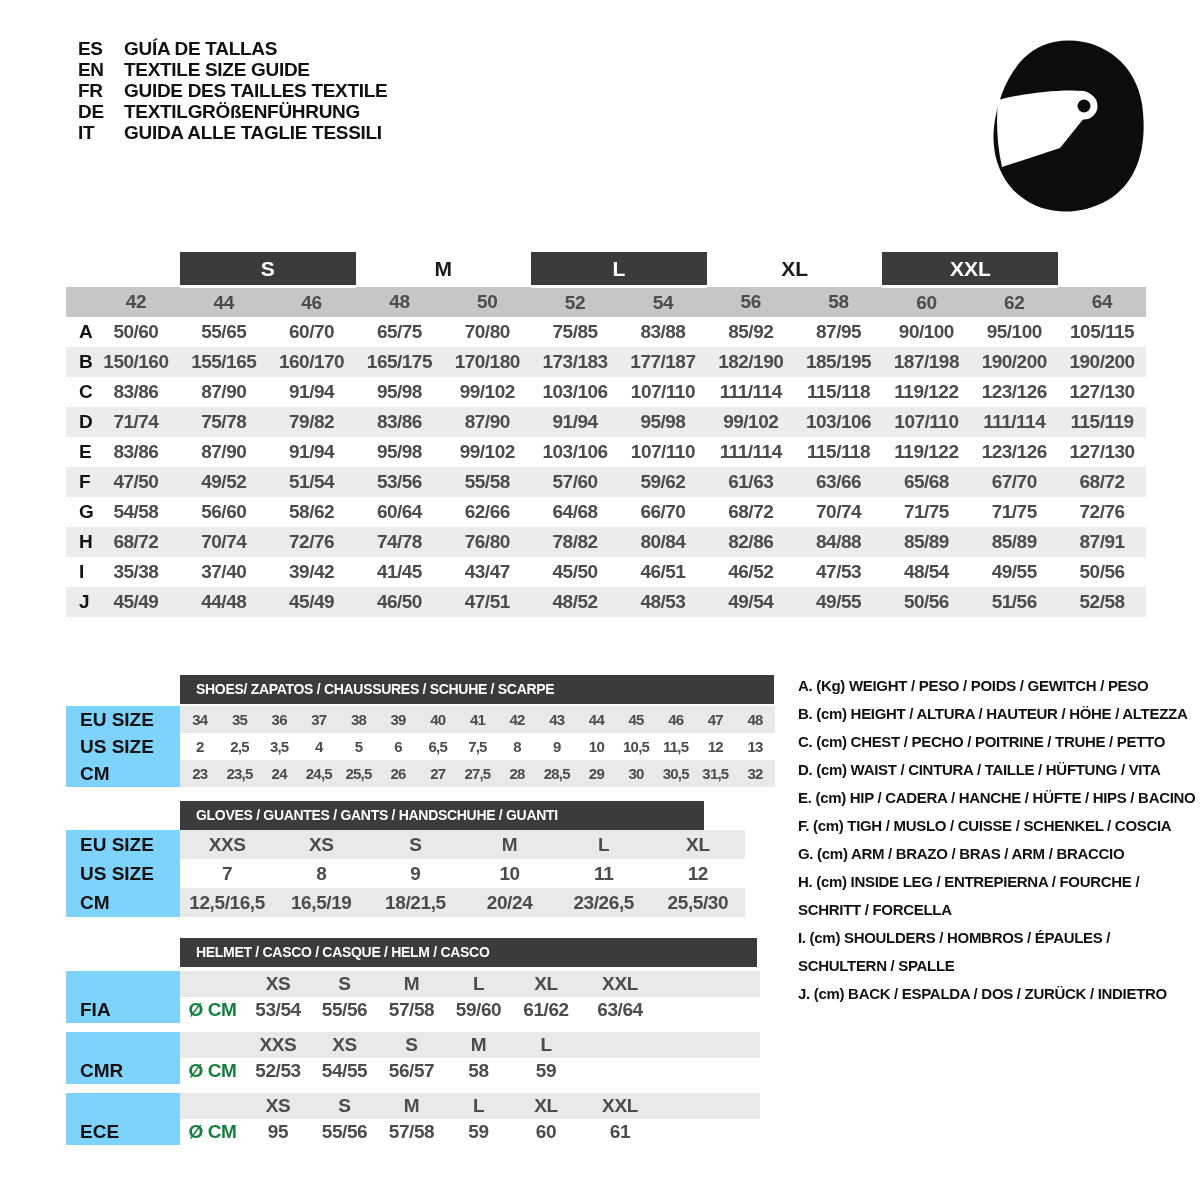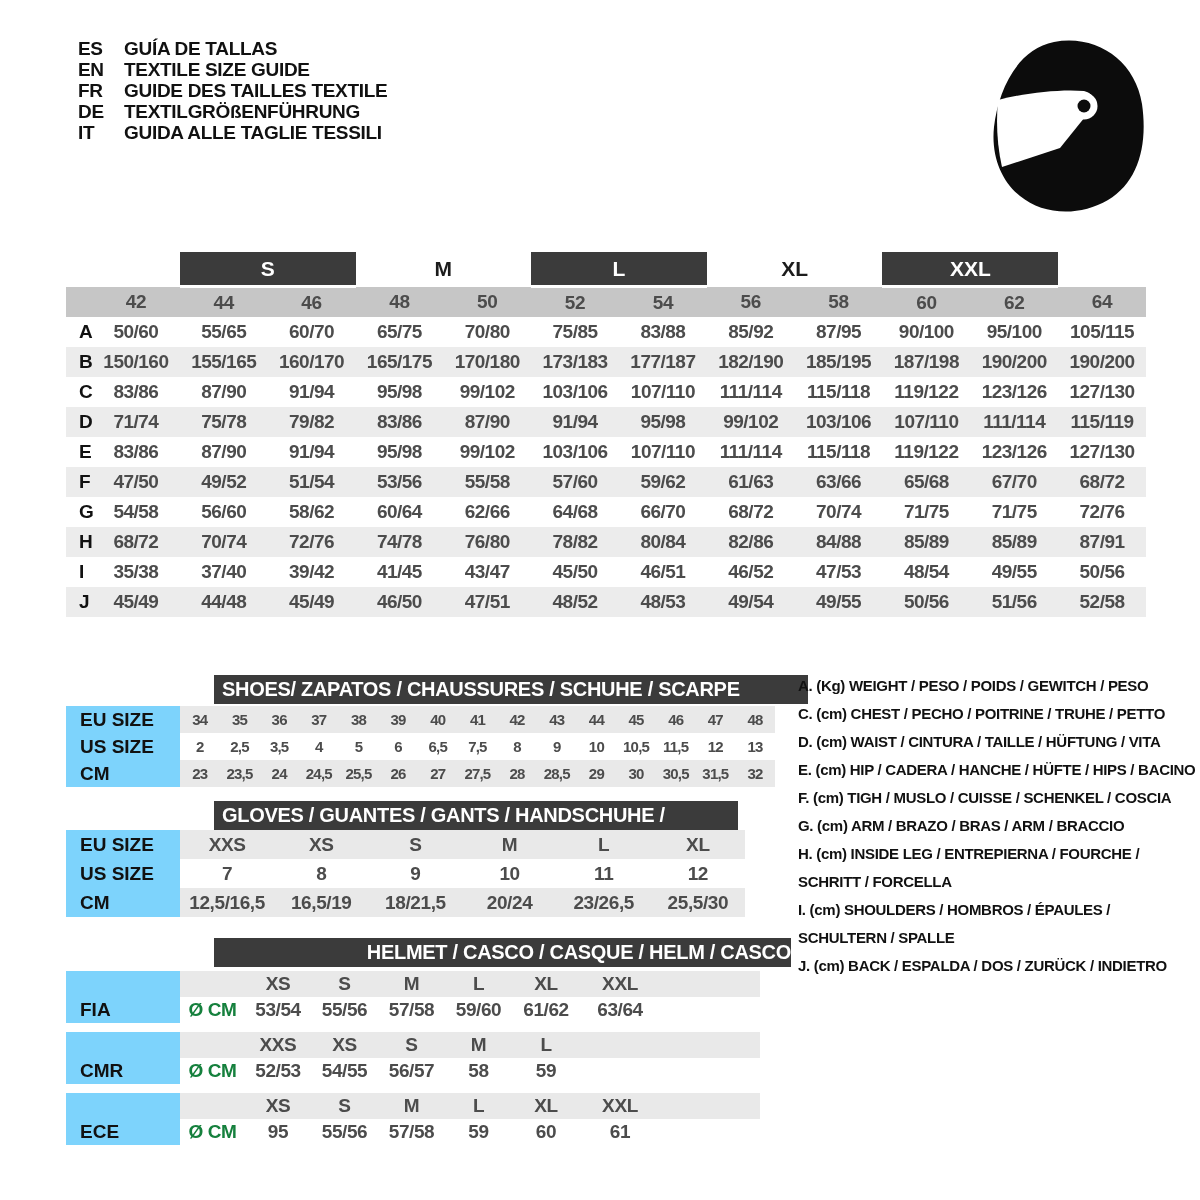--- a/index.html
+++ b/index.html
@@ -29,24 +29,24 @@
       font-size:19px;font-weight:700;color:var(--text-value,#4c4c4c);text-align:center;letter-spacing:-0.3px;}
   #main-table tbody tr{height:30px;}
   #main-table tbody td{font-size:19px;font-weight:700;color:var(--text-value,#4c4c4c);
       text-align:center;letter-spacing:-0.5px;}
   #main-table tbody th{font-size:19px;font-weight:700;color:#111;text-align:left;padding-left:13px;}
   #main-table tbody tr:nth-child(even) th,
   #main-table tbody tr:nth-child(even) td{background:var(--row-alt,#ececec);}
 
   
   .sec-title{position:absolute;height:29px;line-height:29px;background:var(--header-bar,#3b3b3b);
-      color:#fff;font-size:20px;font-weight:700;padding-left:8px;letter-spacing:-0.3px;box-sizing:border-box;margin-left:34px;}
+      color:#fff;font-size:14px;font-weight:700;padding-left:16px;letter-spacing:-0.3px;box-sizing:border-box;}
   #shoes-title{left:180px;top:675px;width:594px;}
   #gloves-title{left:180px;top:801px;width:524px;}
-  #helmet-title{left:180px;top:938px;width:577px;text-align:right;}
+  #helmet-title{left:180px;top:938px;width:577px;}
 
   
   .mini{position:absolute;}
   .mini col.side{width:114px;}
   .mini th.sidelbl{text-align:left;padding-left:14px;font-size:19px;font-weight:700;color:#111;background:#7dd3fc;}
   .mini td{text-align:center;font-weight:700;color:var(--text-value,#4c4c4c);}
   .mini td.gband{background:var(--band-gray,#e9e9e9);}
   .mini td.wband{background:#fff;}
   #shoes-table{left:66px;top:706px;}
   #shoes-table tr{height:27px;}
@@ -516,20 +516,23 @@
           <td class="wband"></td>
         </tr>
       </tbody>
   </table>
 
   <ul id="legend">
       <li>
         <div class="lline">A. (Kg) WEIGHT / PESO / POIDS / GEWITCH / PESO</div>
       </li>
       <li>
+        <div class="lline">B. (cm) HEIGHT / ALTURA / HAUTEUR / HÖHE / ALTEZZA</div>
+      </li>
+      <li>
         <div class="lline">C. (cm) CHEST / PECHO / POITRINE / TRUHE / PETTO</div>
       </li>
       <li>
         <div class="lline">D. (cm) WAIST / CINTURA / TAILLE / HÜFTUNG / VITA</div>
       </li>
       <li>
         <div class="lline">E. (cm) HIP / CADERA / HANCHE / HÜFTE / HIPS /  BACINO</div>
       </li>
       <li>
         <div class="lline">F. (cm) TIGH / MUSLO / CUISSE / SCHENKEL / COSCIA</div>

